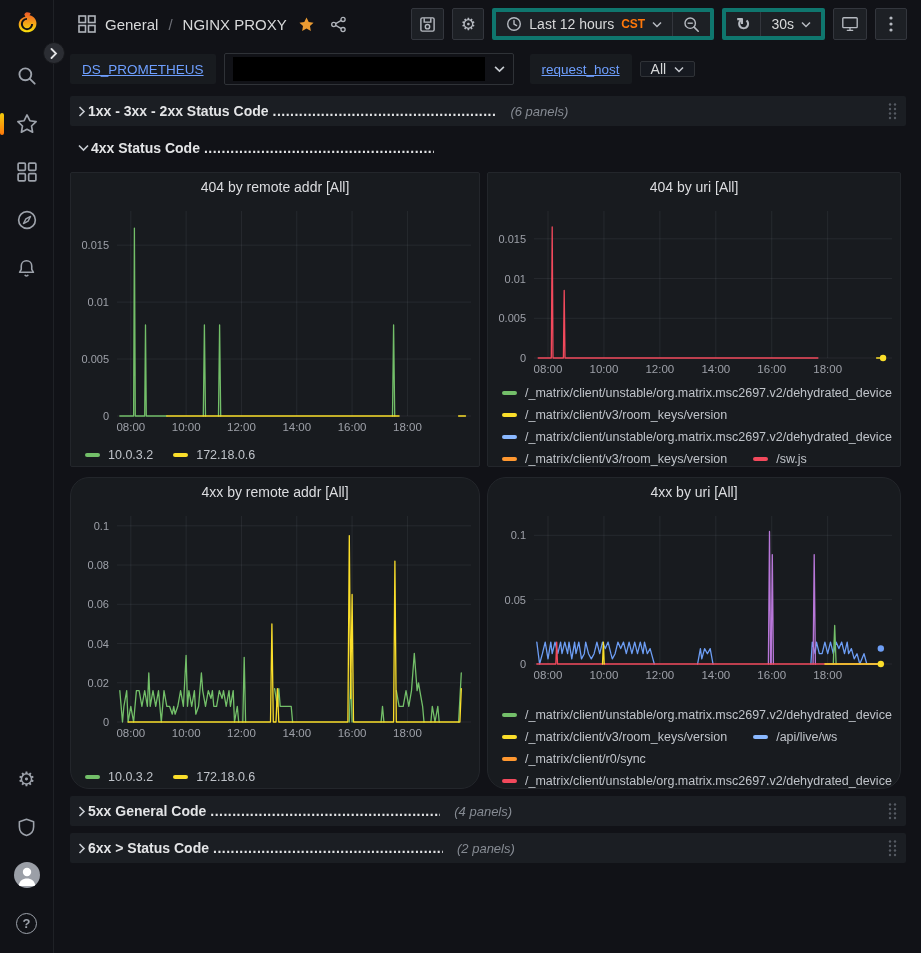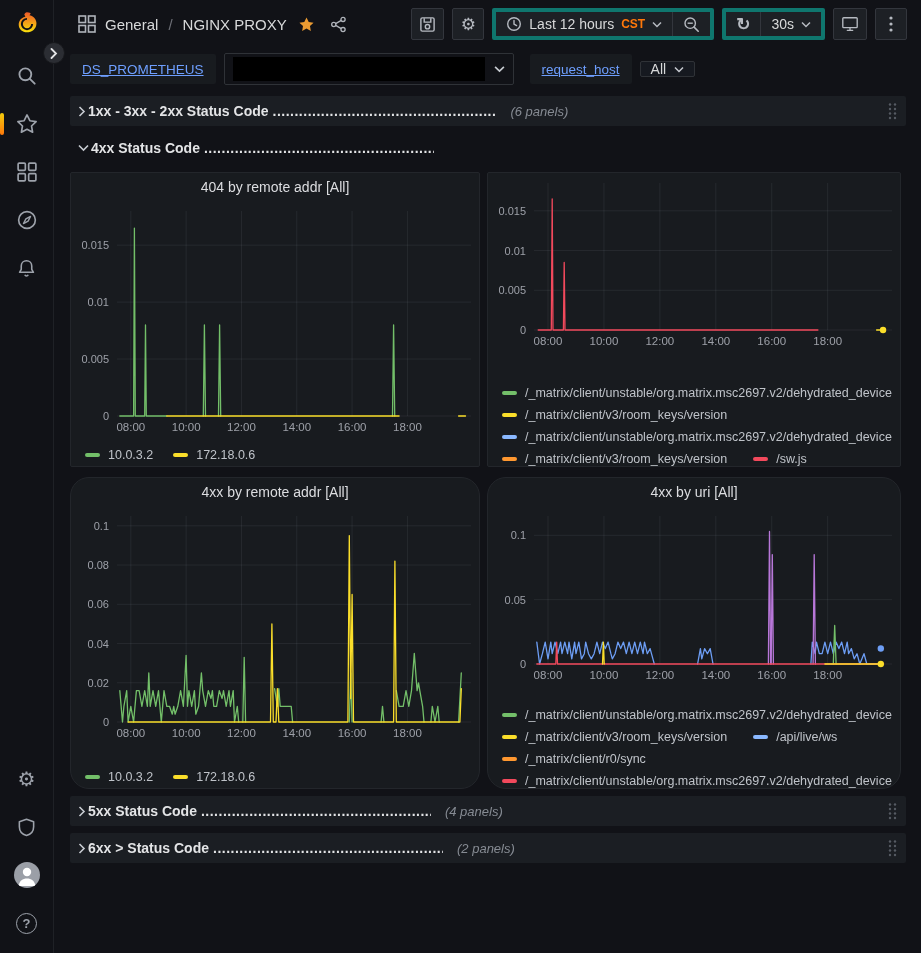--- a/index.html
+++ b/index.html
@@ -336,20 +336,21 @@
                 <span>10.0.3.2</span>
               </span>
               <span class="legend-item">
                 <span class="swatch" style="background: rgb(250, 222, 42);"></span>
                 <span>172.18.0.6</span>
               </span>
             </div>
           </div>
       </div>
       <div class="panel h1">
+        <div class="panel-title">404 by uri [All]</div>
         <div class="plot-wrap">
           <svg class="chart-svg" width="412" height="177">
               <line x1="59.984375" y1="10" x2="59.984375" y2="157" stroke="rgba(204,214,235,0.08)" stroke-width="1"></line>
               <text x="59.984375" y="172" text-anchor="middle" fill="#9da0a8" font-size="11.5">08:00</text>
               <line x1="115.921875" y1="10" x2="115.921875" y2="157" stroke="rgba(204,214,235,0.08)" stroke-width="1"></line>
               <text x="115.921875" y="172" text-anchor="middle" fill="#9da0a8" font-size="11.5">10:00</text>
               <line x1="171.859375" y1="10" x2="171.859375" y2="157" stroke="rgba(204,214,235,0.08)" stroke-width="1"></line>
               <text x="171.859375" y="172" text-anchor="middle" fill="#9da0a8" font-size="11.5">12:00</text>
               <line x1="227.796875" y1="10" x2="227.796875" y2="157" stroke="rgba(204,214,235,0.08)" stroke-width="1"></line>
               <text x="227.796875" y="172" text-anchor="middle" fill="#9da0a8" font-size="11.5">14:00</text>
@@ -519,21 +520,21 @@
               </span>
             </div>
           </div>
       </div>
     </div>
 
     <div class="row-header collapsed">
       <svg class="chev" width="8" height="11" viewBox="0 0 8 11">
         <polyline points="1.5,1 6,5.5 1.5,10" fill="none" stroke="currentColor" stroke-width="1.6"></polyline>
         </svg>
-      <span class="row-title">5xx Status Code</span>
+      <span class="row-title">5xx General Code</span>
       <span class="row-dots">..........................................................</span>
       <span class="row-count">(4 panels)</span>
       <span class="row-handle">
         <svg width="11" height="19" viewBox="0 0 11 19">
           <circle cx="3" cy="2.5" r="1.2" fill="currentColor"></circle>
             <circle cx="8" cy="2.5" r="1.2" fill="currentColor"></circle>
           <circle cx="3" cy="7" r="1.2" fill="currentColor"></circle>
             <circle cx="8" cy="7" r="1.2" fill="currentColor"></circle>
           <circle cx="3" cy="11.5" r="1.2" fill="currentColor"></circle>
             <circle cx="8" cy="11.5" r="1.2" fill="currentColor"></circle>

